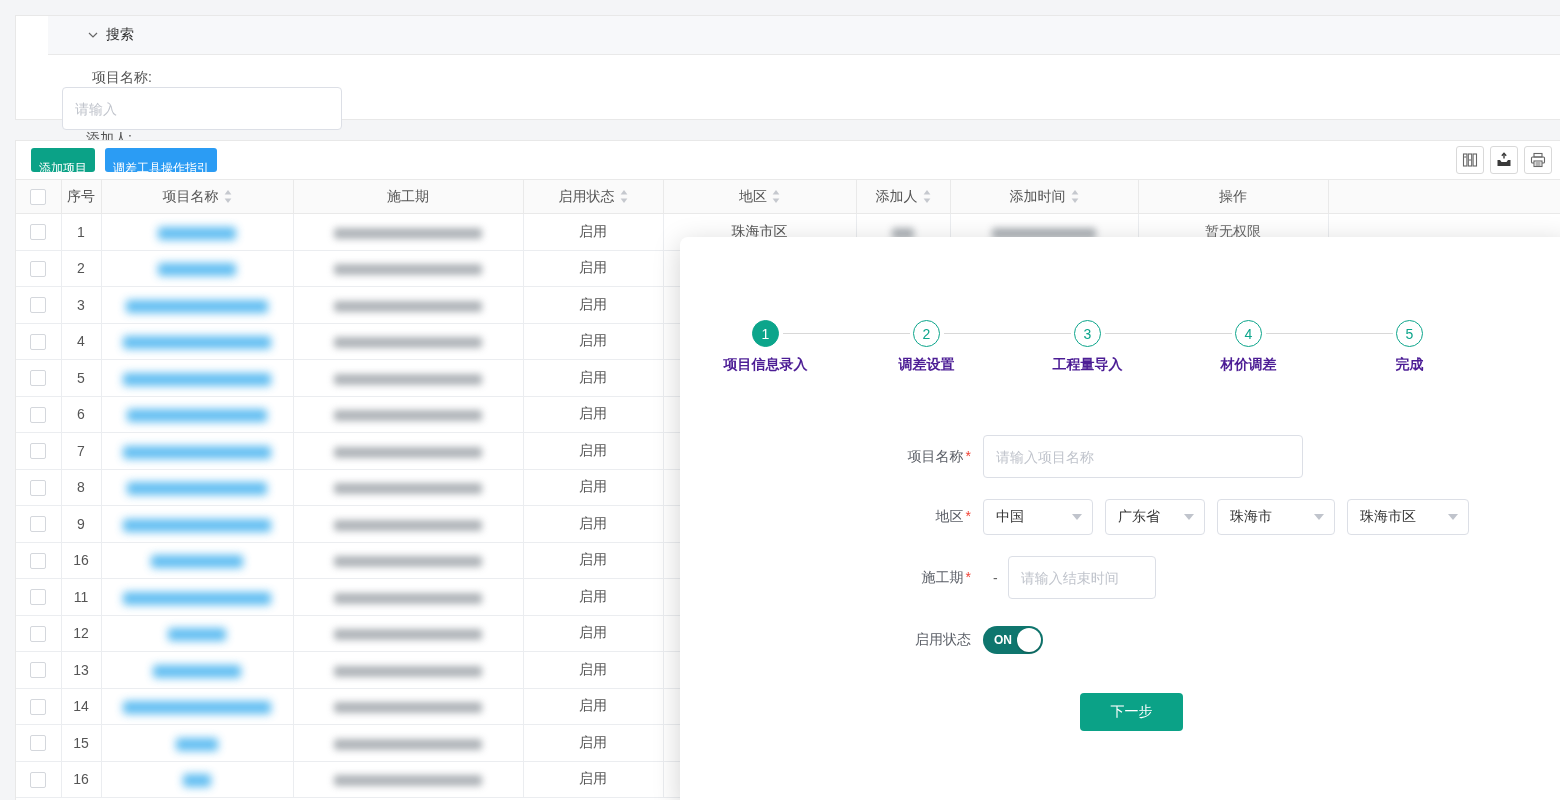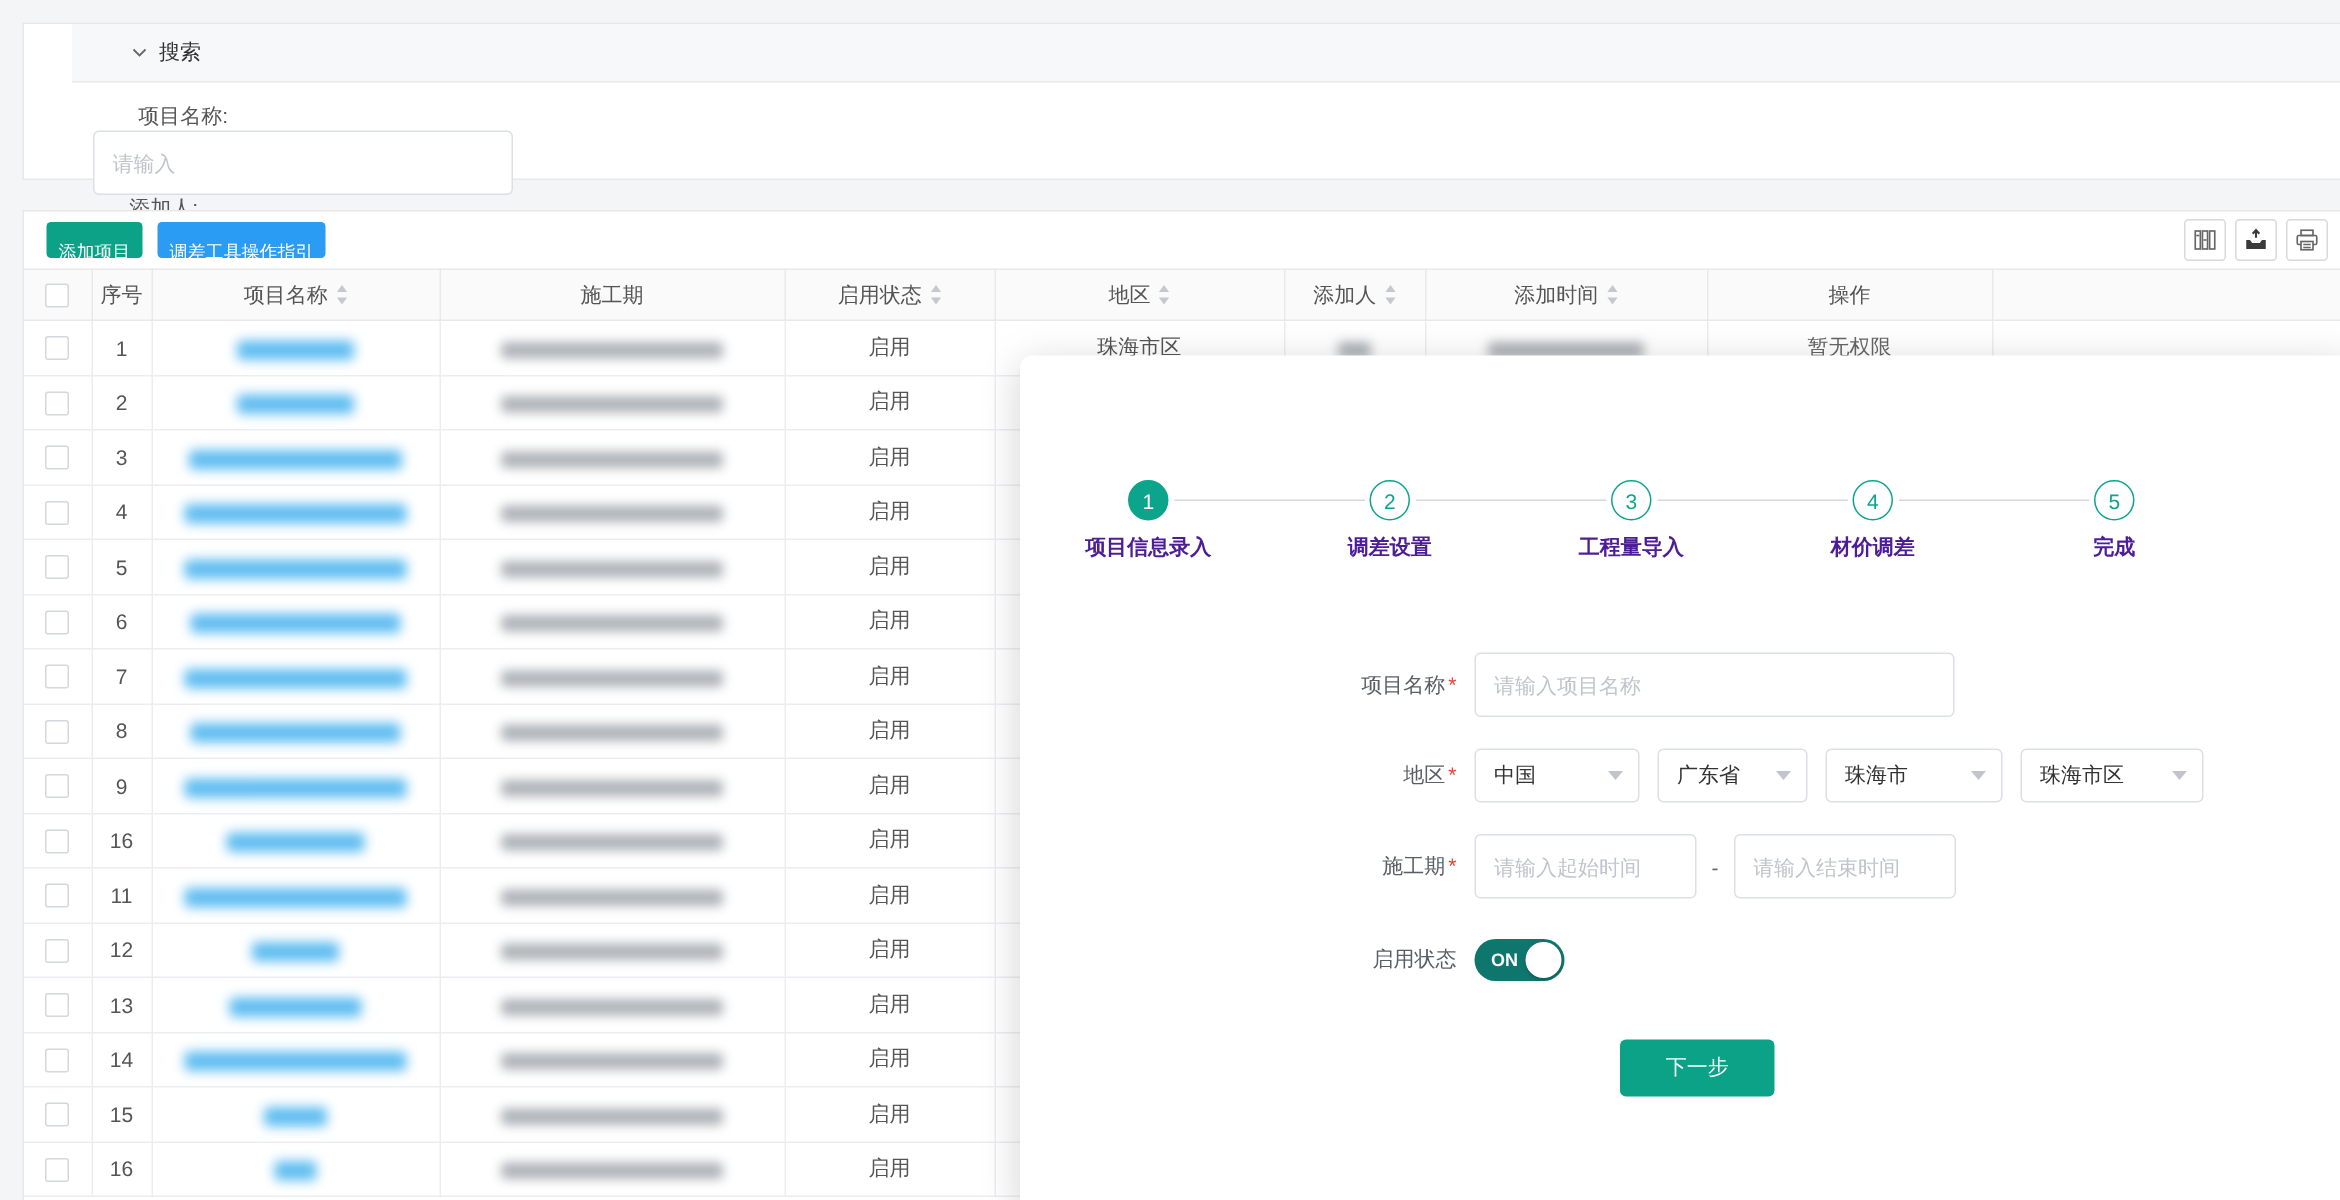--- a/index.html
+++ b/index.html
@@ -450,21 +450,20 @@
     <span>珠海市区</span>
     <span class="chev"></span>
   </div>
         </div>
     </div>
 
     <div class="form-row mb27">
       <span class="form-label">
         <span>施工期</span><span class="star">*</span>
       </span>
-      <input class="txt-input in-date" placeholder="请输入起始时间" style="">
       <span class="date-sep">-</span>
       <input class="txt-input in-date" placeholder="请输入结束时间" style="">
     </div>
 
     <div class="form-row" style="margin-bottom:39px">
       <span class="form-label">启用状态</span>
       <div class="toggle">
         <span class="toggle-text">ON</span>
         <span class="toggle-knob"></span>
       </div>

